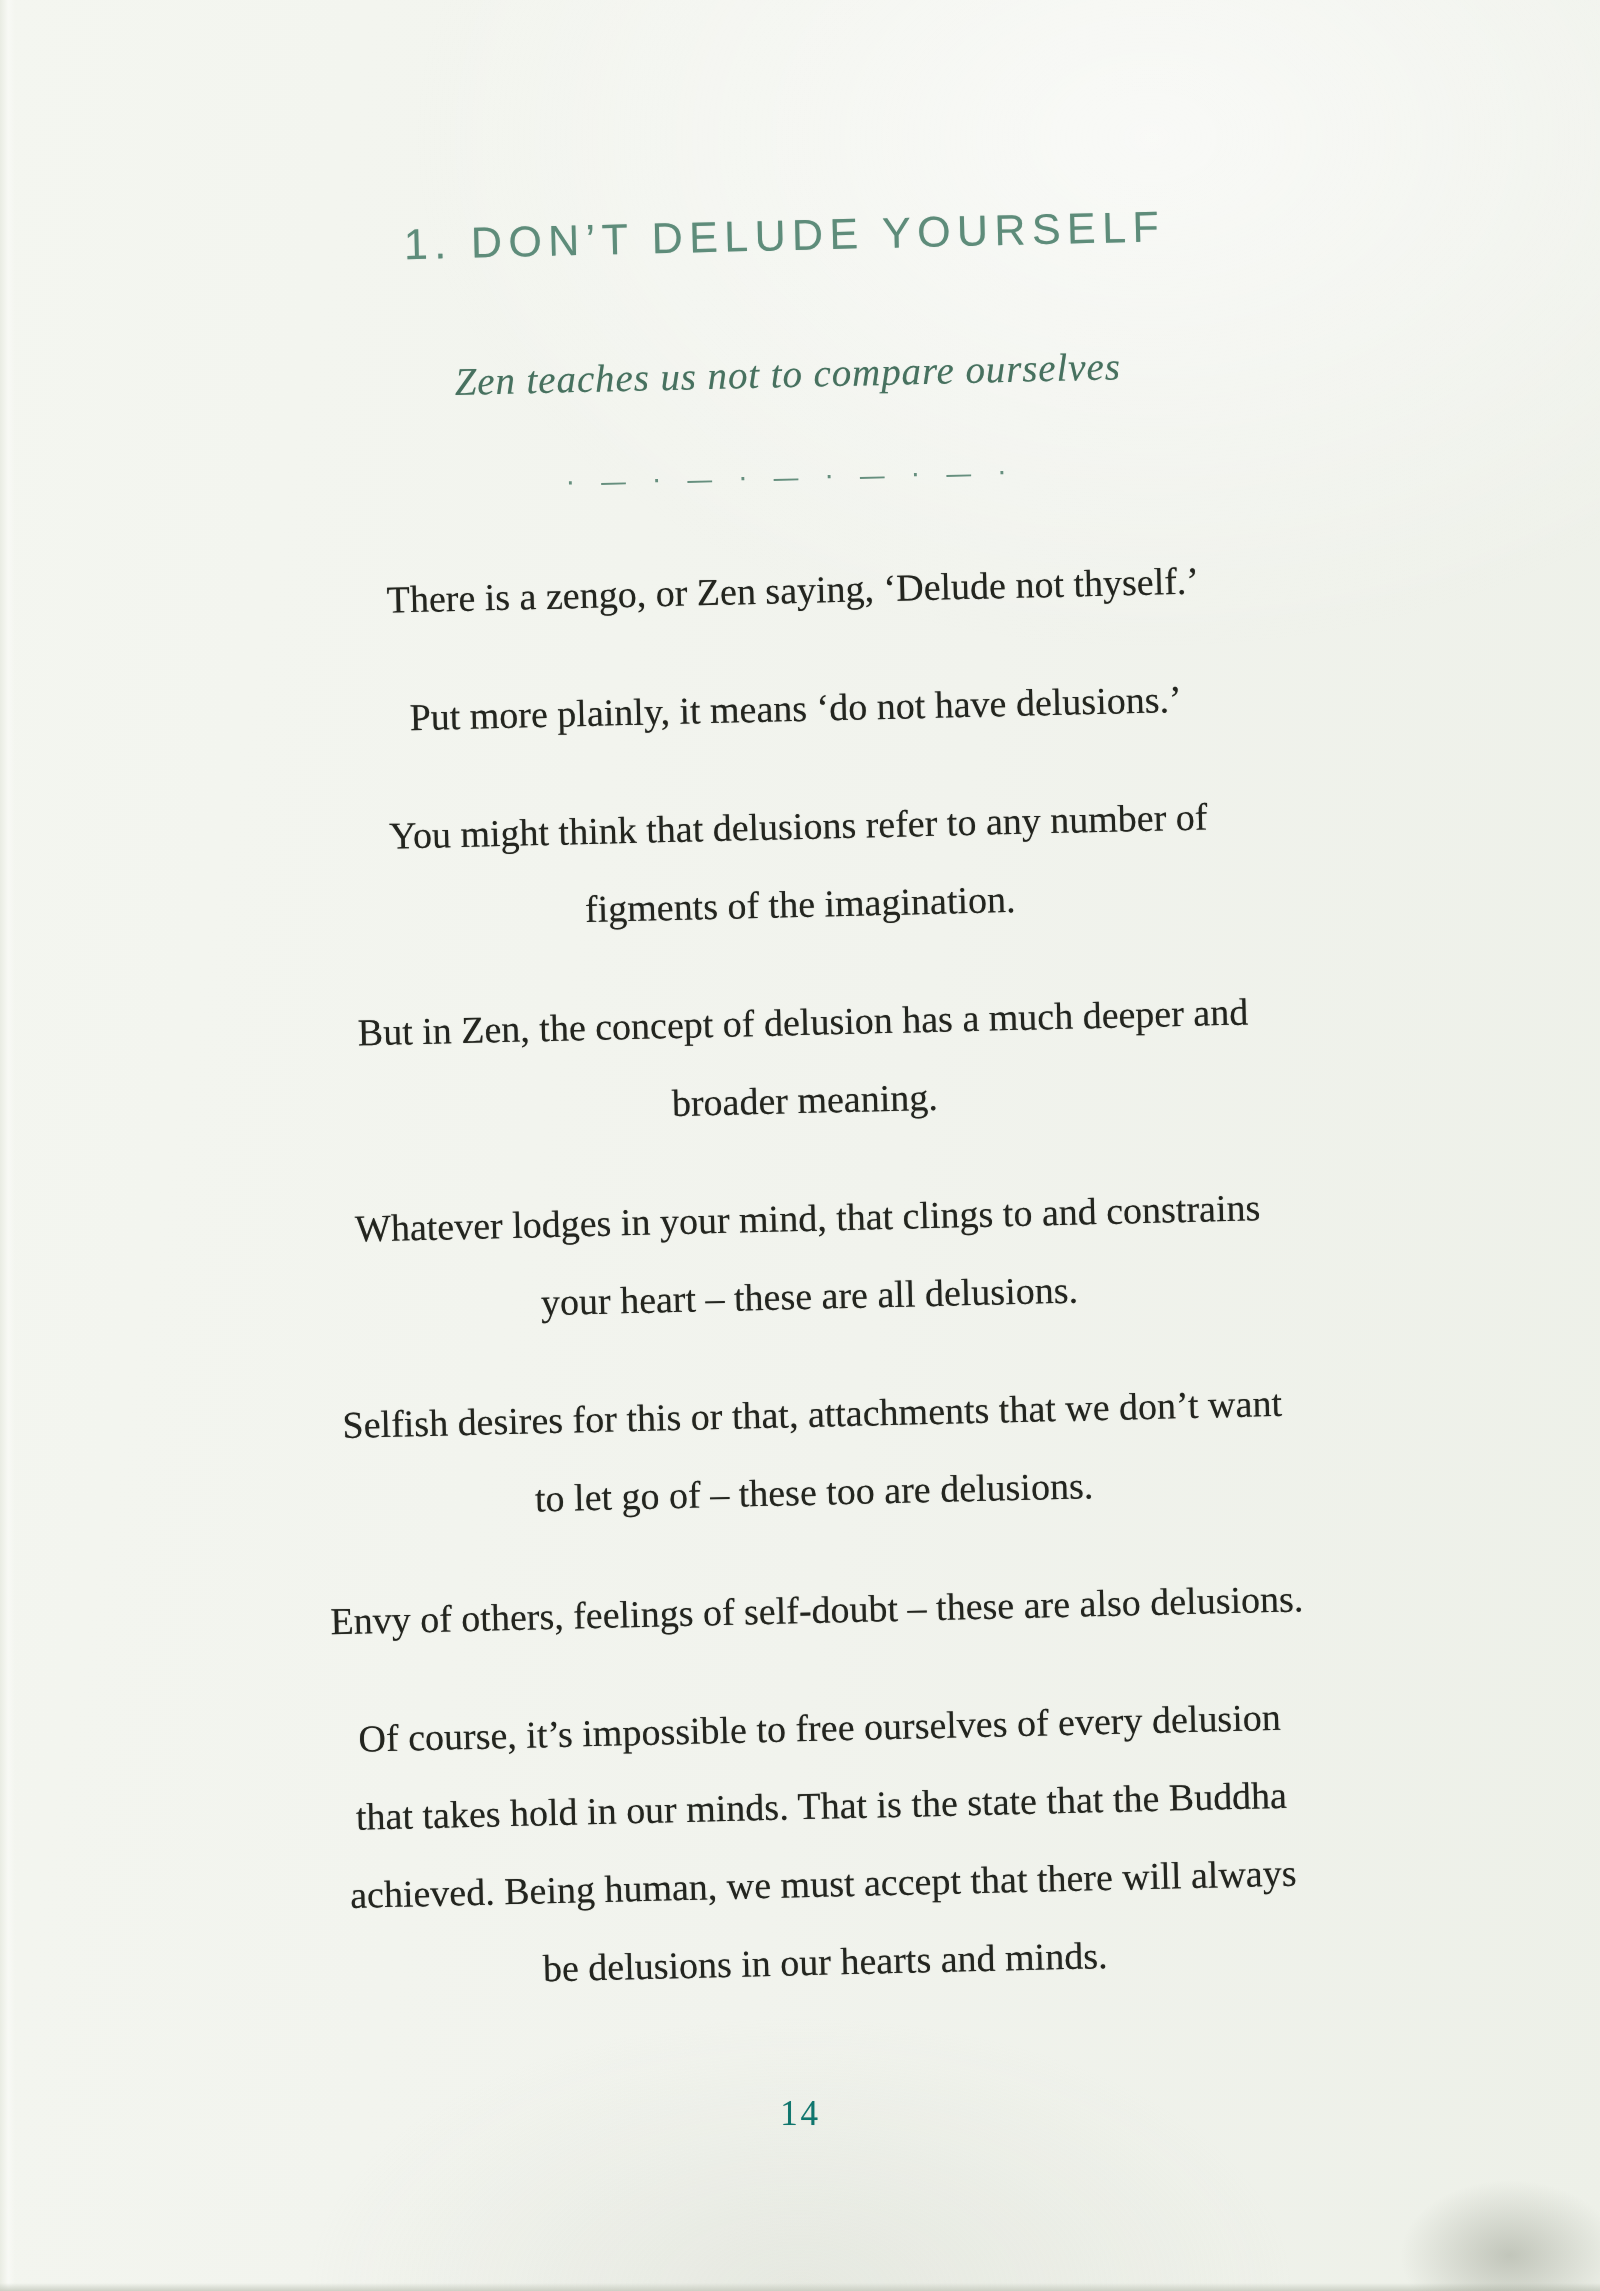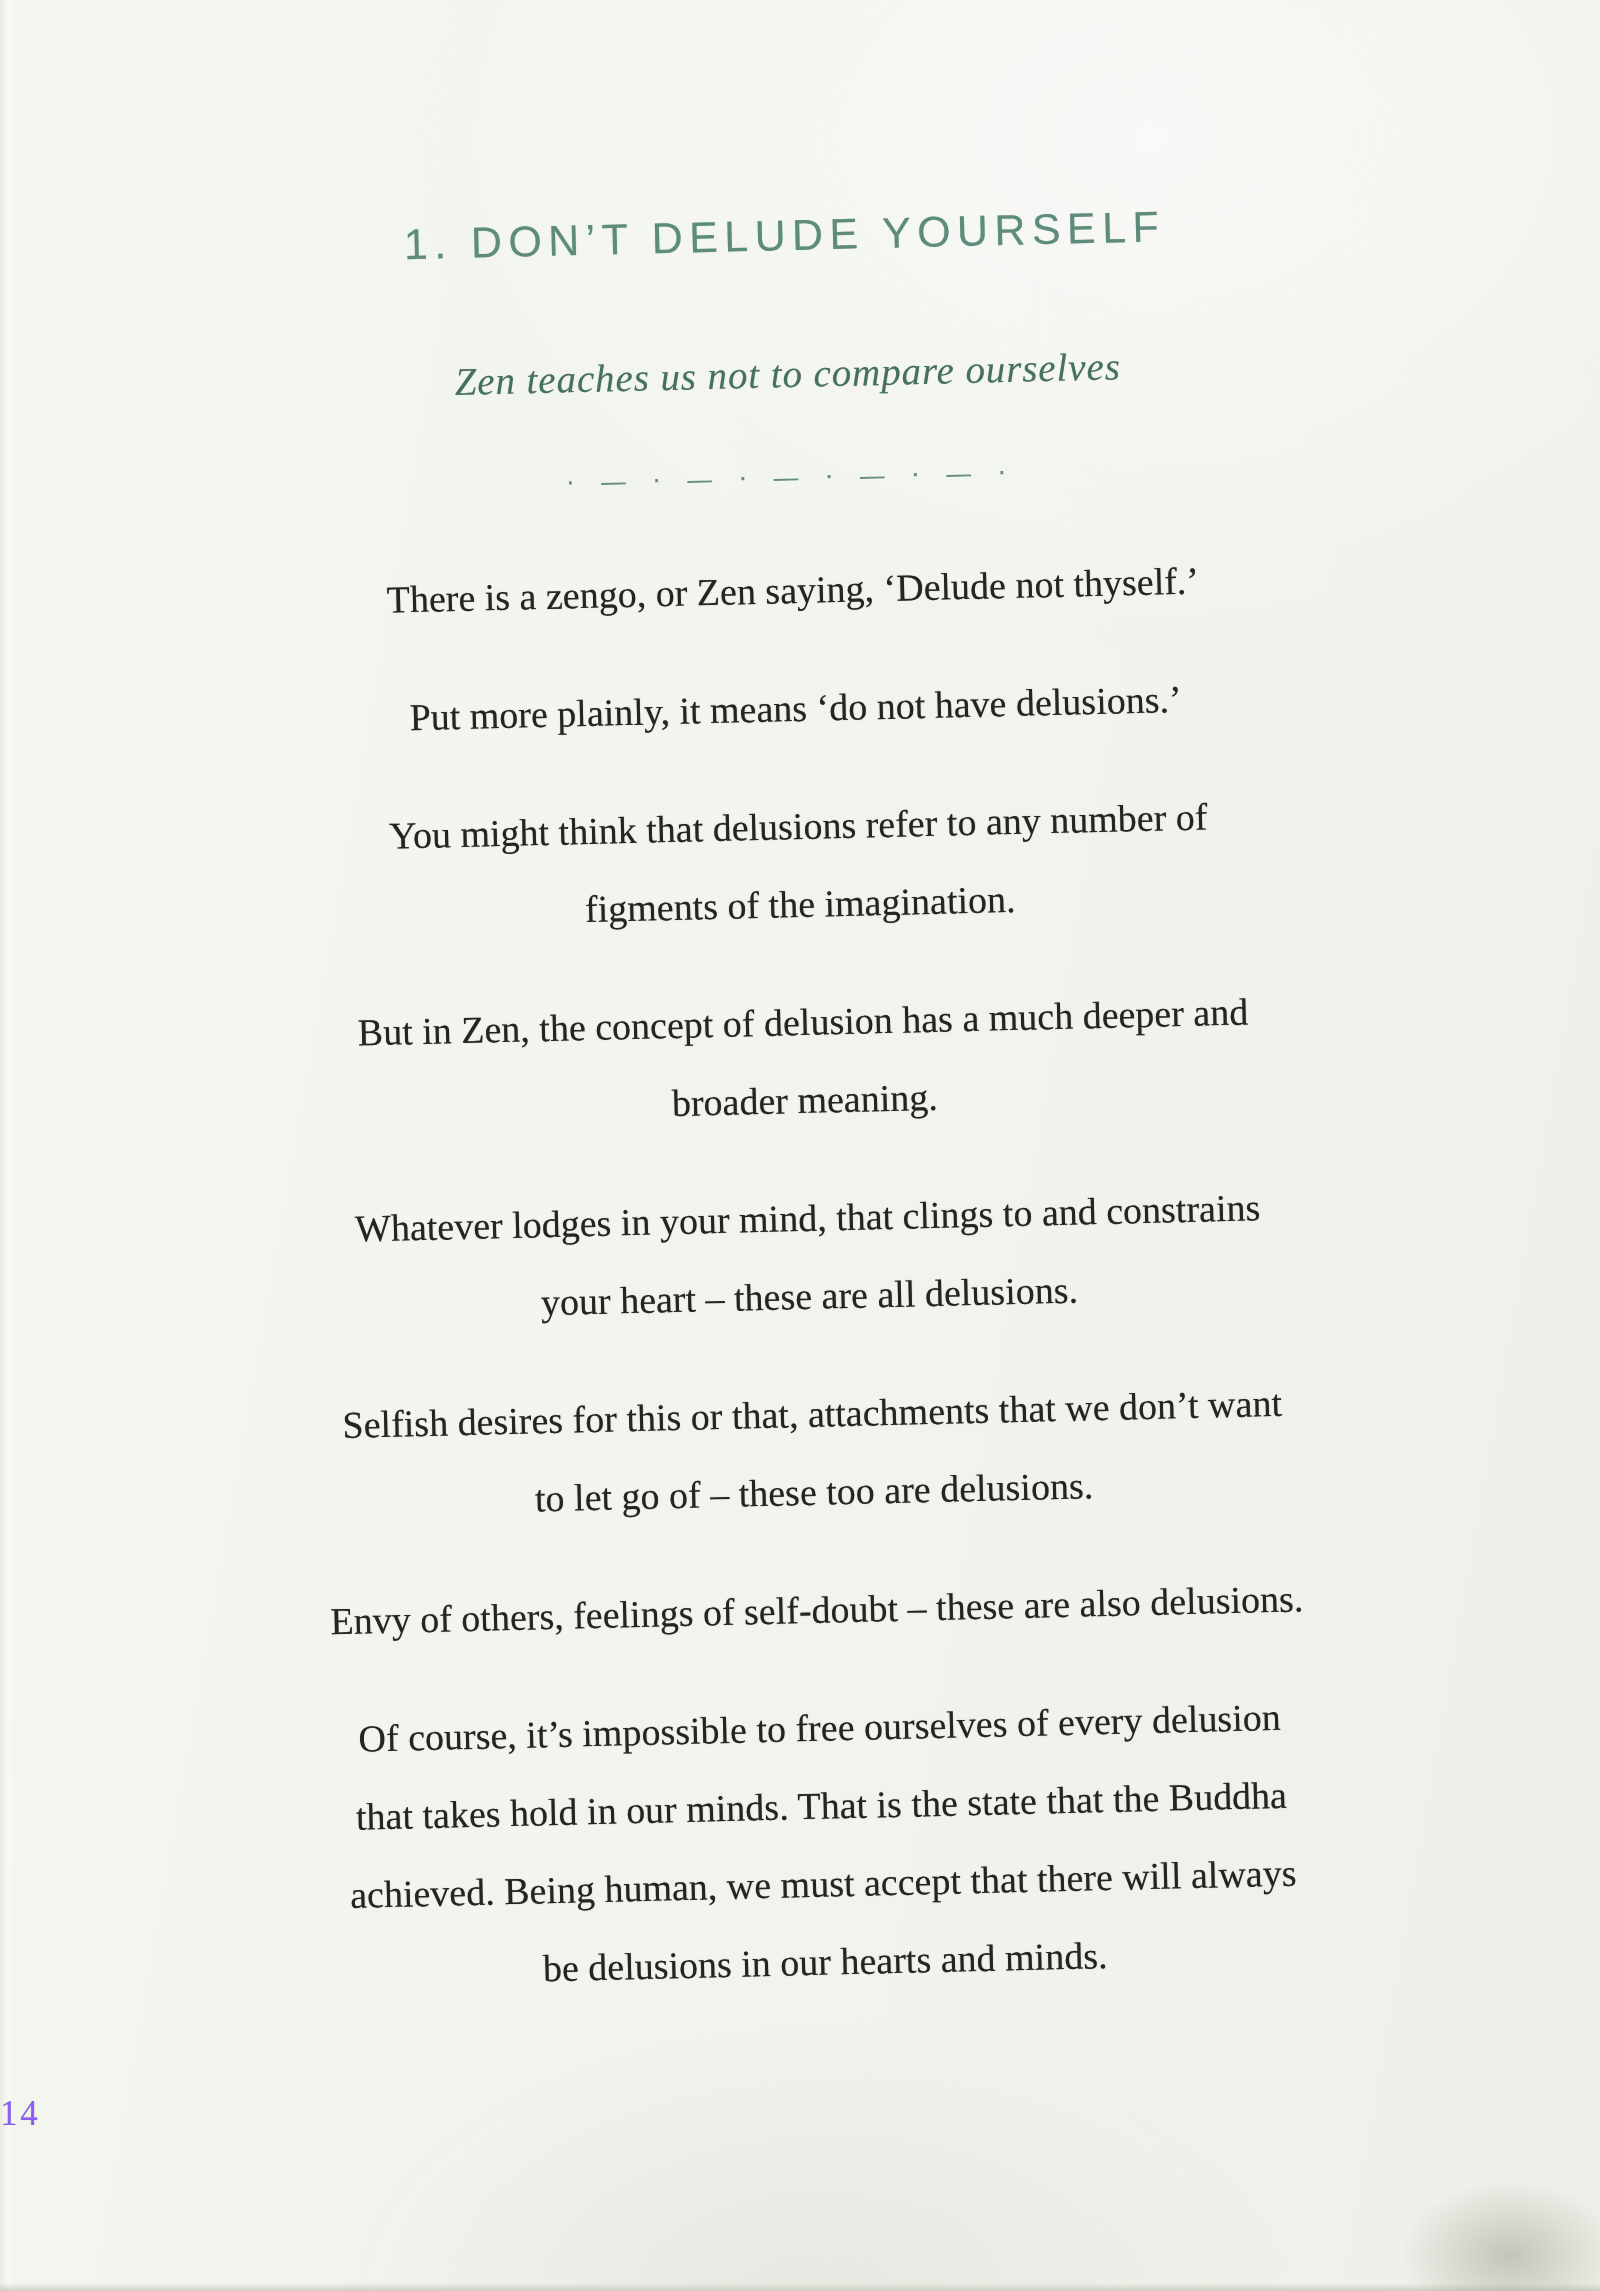--- a/index.html
+++ b/index.html
@@ -79,24 +79,25 @@
     color: #23251f;
     text-shadow: 0 0 0.9px rgba(35,37,31,0.55);
   }
 
   .line { display: block; white-space: nowrap; }
 
   .page-number {
     position: absolute;
     left: 0; right: 0;
     top: 2094px;
+    text-align: center;
     font-family: "Liberation Serif", serif;
     font-size: 35px;
     letter-spacing: 2.7px;
-    color: #8b5cf6;
+    color: #0f766e;
     text-shadow: 0 0 0.9px rgba(74,120,102,0.4);
   }
 </style>
 </head>
 <body>
 
 <div class="edge-left"></div>
 <div class="edge-bottom"></div>
 <div class="corner-shadow"></div>
 

